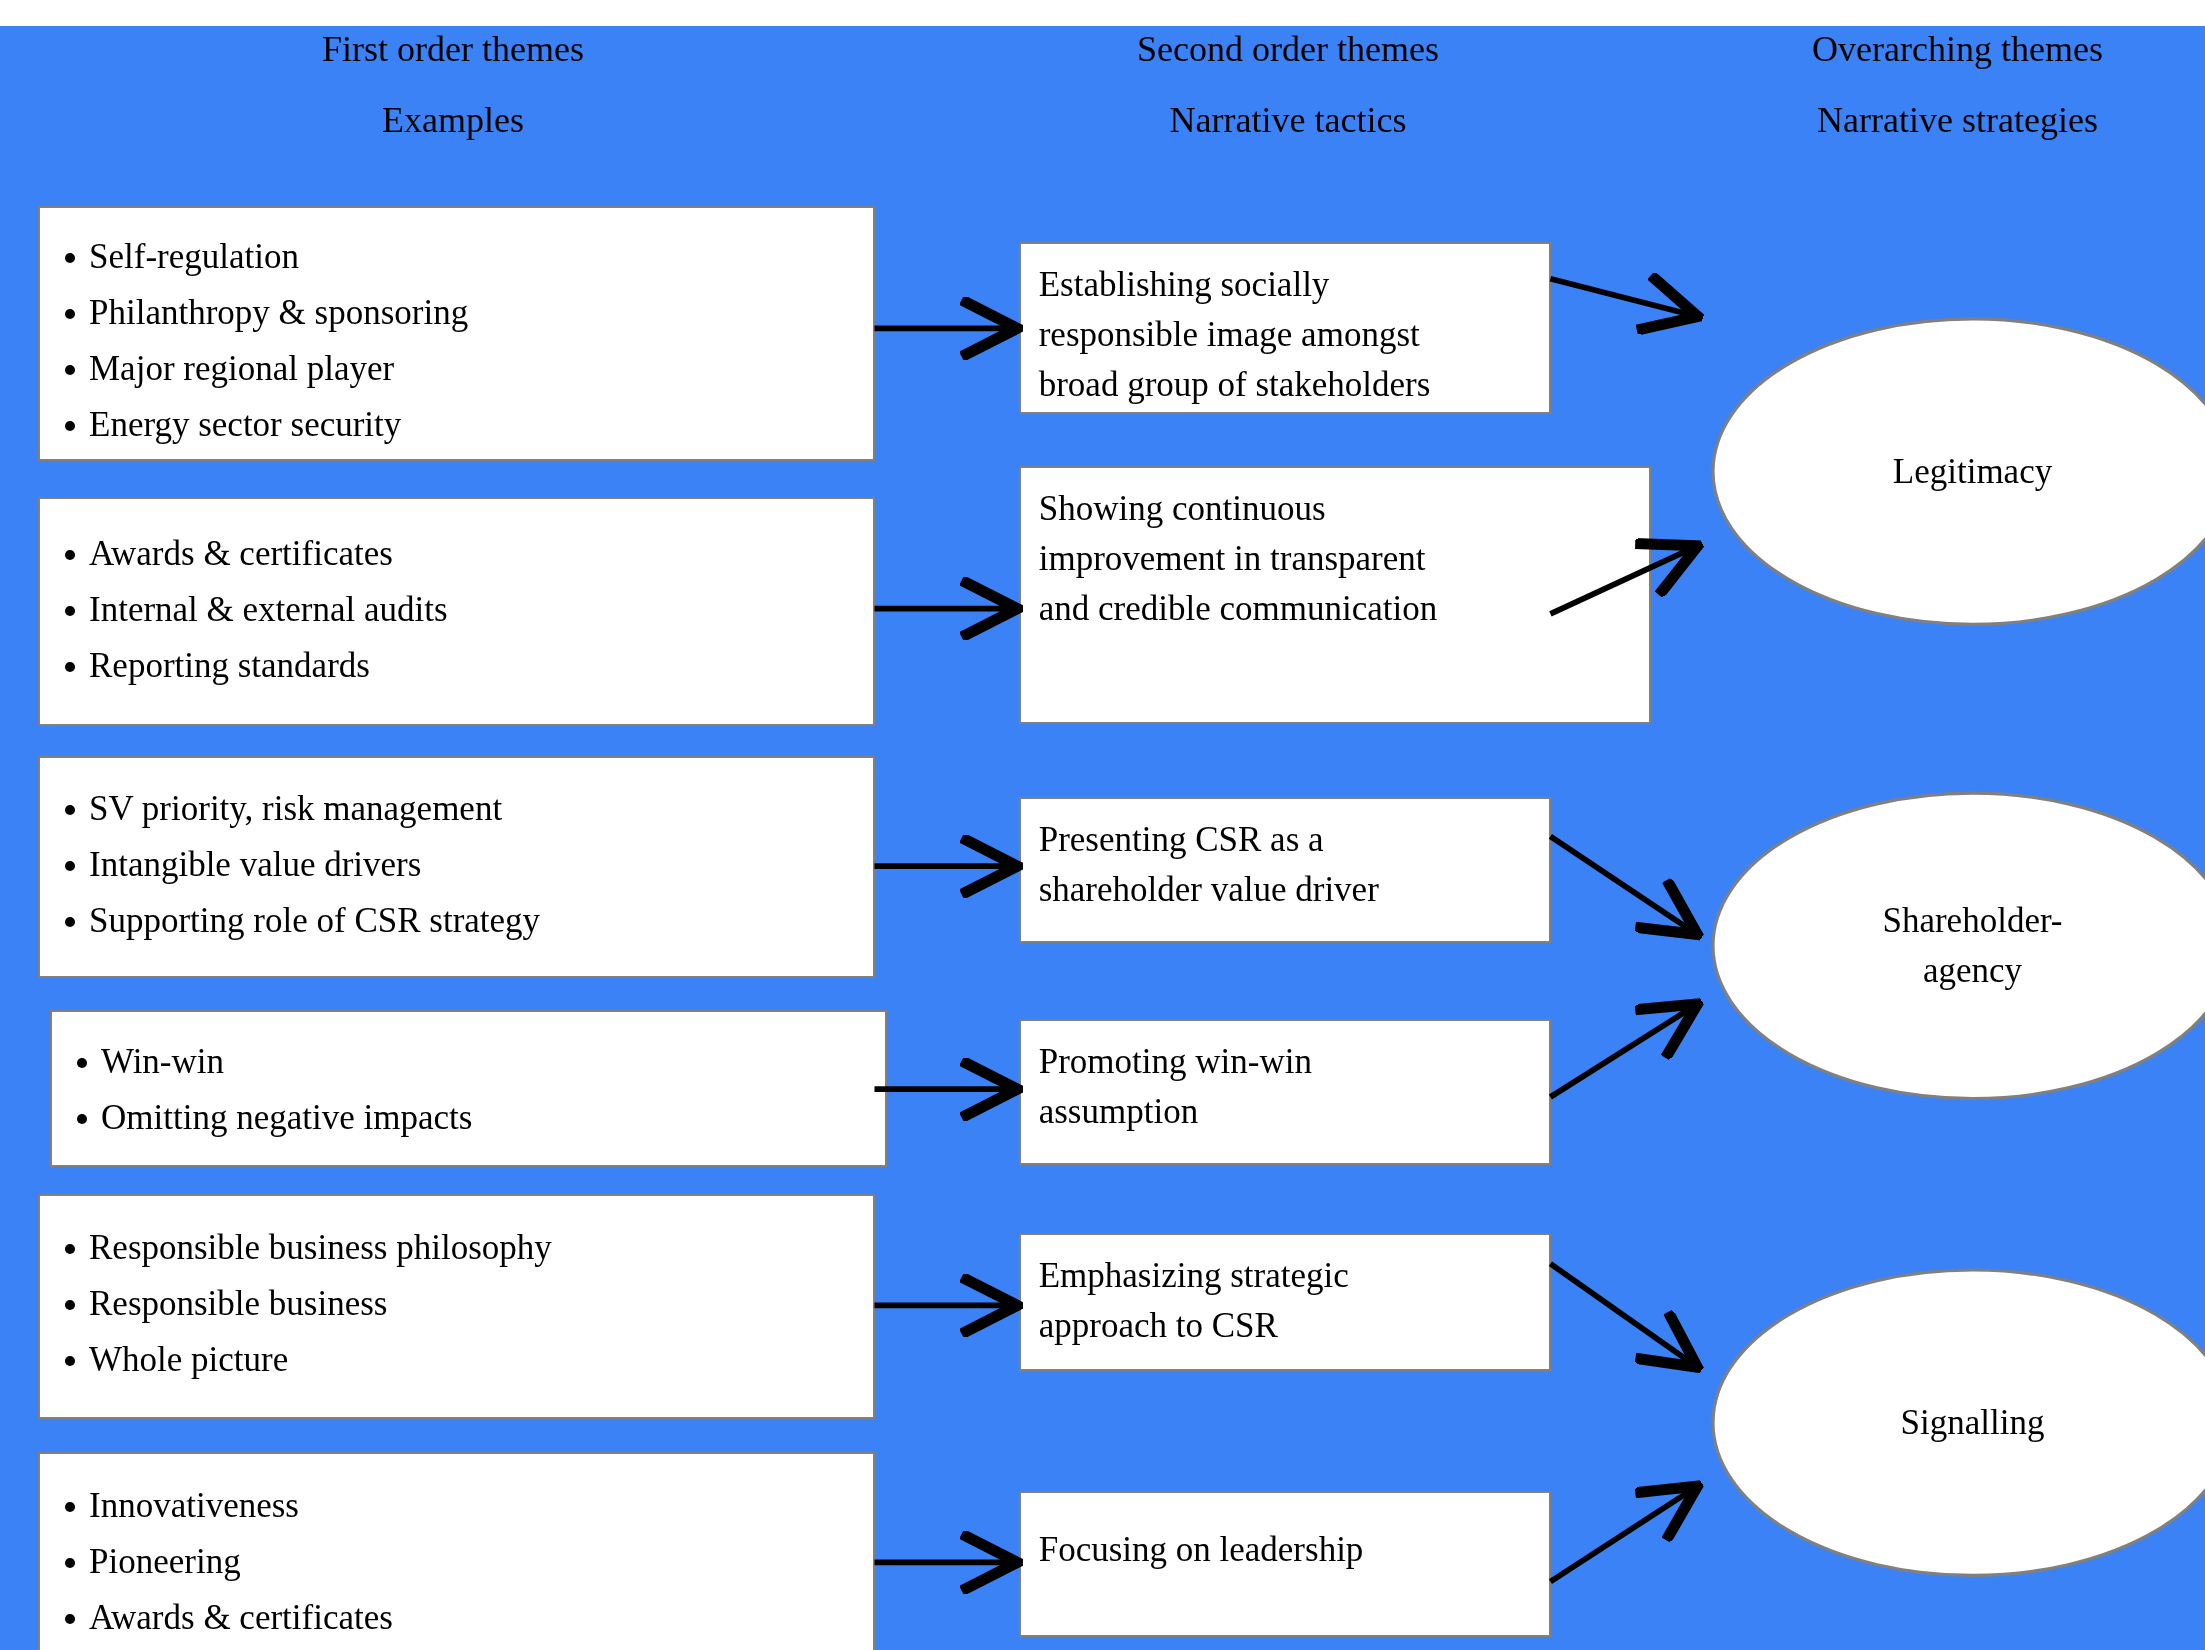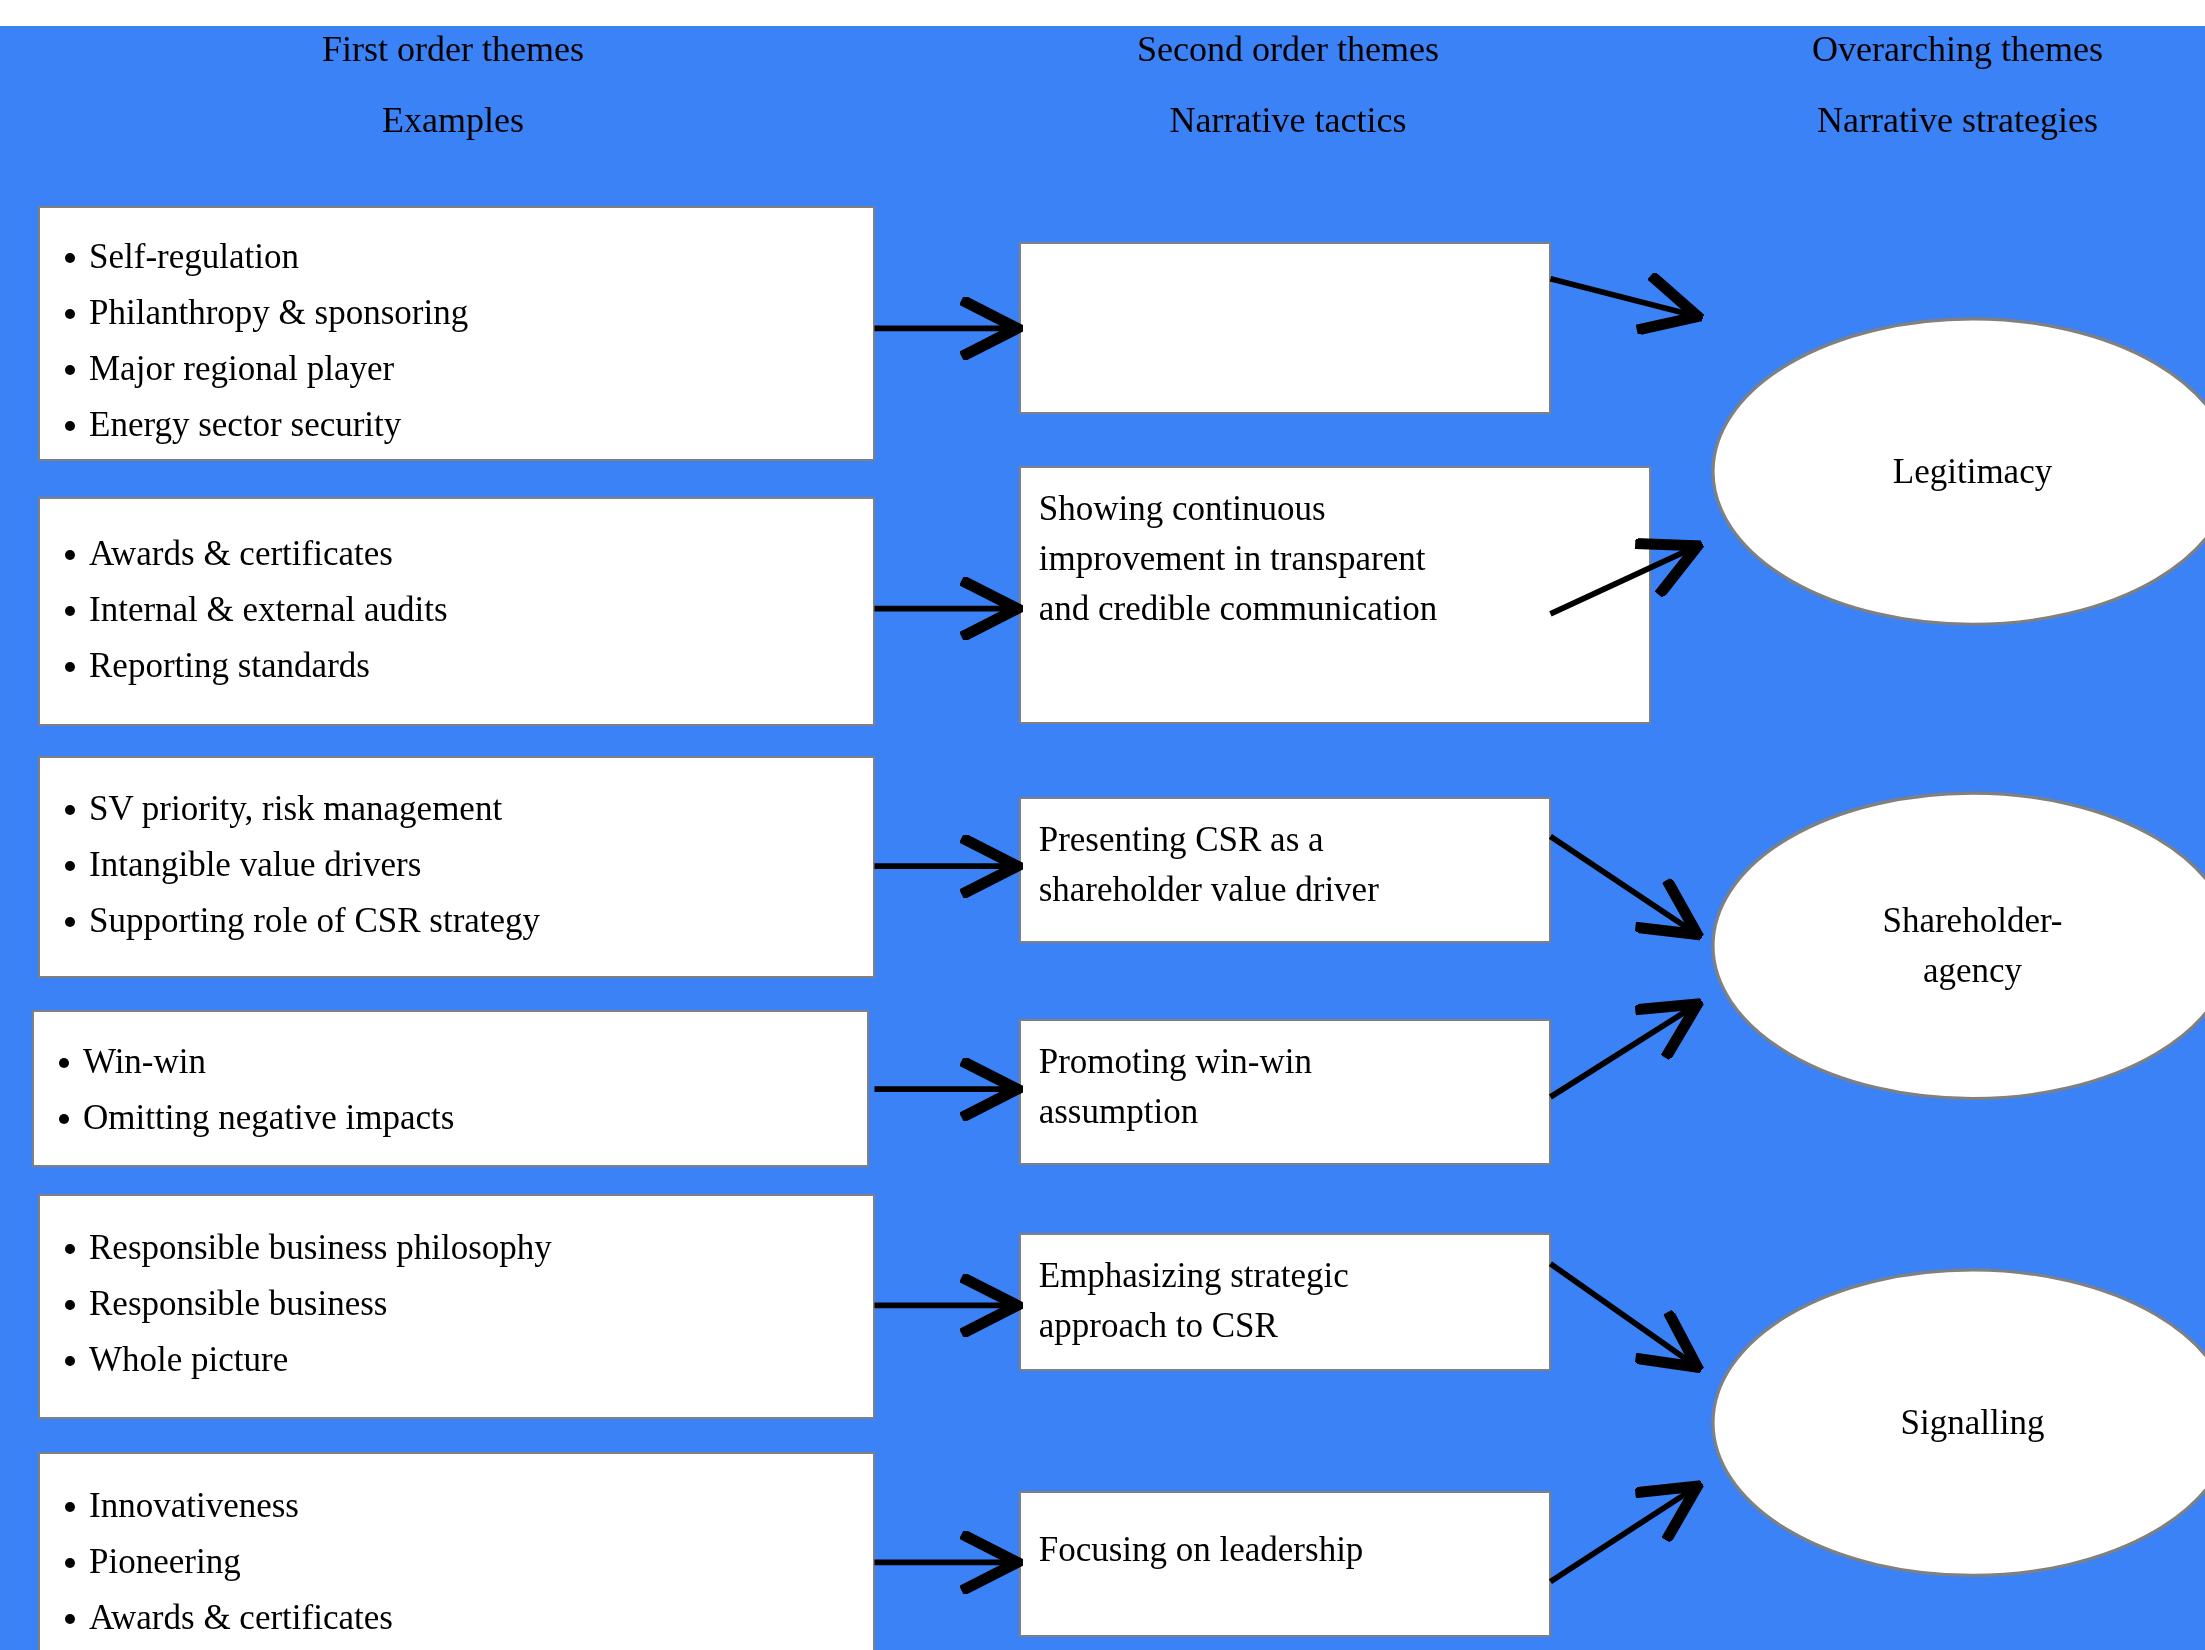--- a/index.html
+++ b/index.html
@@ -145,21 +145,21 @@
 
   <div class="rect-box" style="left:38px; top:730px; width:837px; height:222px;">
     <div class="rect-inner"></div>
     <ul class="bullets" style="top:23px;">
       <li><span class="bullet-dot"></span><span>SV priority, risk management</span></li>
       <li><span class="bullet-dot"></span><span>Intangible value drivers</span></li>
       <li><span class="bullet-dot"></span><span>Supporting role of CSR strategy</span></li>
     </ul>
   </div>
 
-  <div class="rect-box" style="left:32px; top:984px; width:837px; height:157px;">
+  <div class="rect-box" style="left:50px; top:984px; width:837px; height:157px;">
     <div class="rect-inner"></div>
     <ul class="bullets" style="top:22px;">
       <li><span class="bullet-dot"></span><span>Win-win</span></li>
       <li><span class="bullet-dot"></span><span>Omitting negative impacts</span></li>
     </ul>
   </div>
 
   <div class="rect-box" style="left:38px; top:1168px; width:837px; height:225px;">
     <div class="rect-inner"></div>
     <ul class="bullets" style="top:24px;">
@@ -173,20 +173,25 @@
     <div class="rect-inner"></div>
     <ul class="bullets" style="top:24px;">
       <li><span class="bullet-dot"></span><span>Innovativeness</span></li>
       <li><span class="bullet-dot"></span><span>Pioneering</span></li>
       <li><span class="bullet-dot"></span><span>Awards &amp; certificates</span></li>
     </ul>
   </div>
 
   <div class="rect-box" style="left:1019px; top:216px; width:532px; height:172px;">
     <div class="rect-inner"></div>
+    <div class="tactic-text">
+      <span class="tline">Establishing socially</span>
+      <span class="tline">responsible image amongst</span>
+      <span class="tline">broad group of stakeholders</span>
+    </div>
   </div>
 
   <div class="rect-box" style="left:1019px; top:440px; width:632px; height:258px;">
     <div class="rect-inner"></div>
     <div class="tactic-text">
       <span class="tline">Showing continuous</span>
       <span class="tline">improvement in transparent</span>
       <span class="tline">and credible communication</span>
     </div>
   </div>

